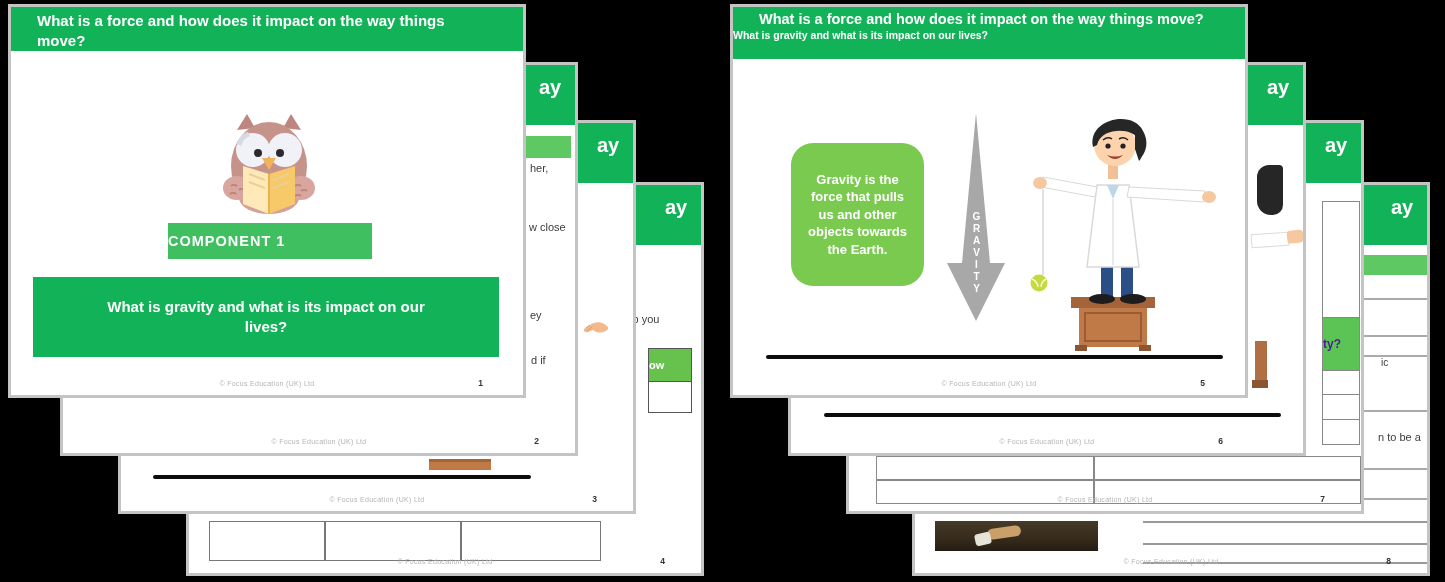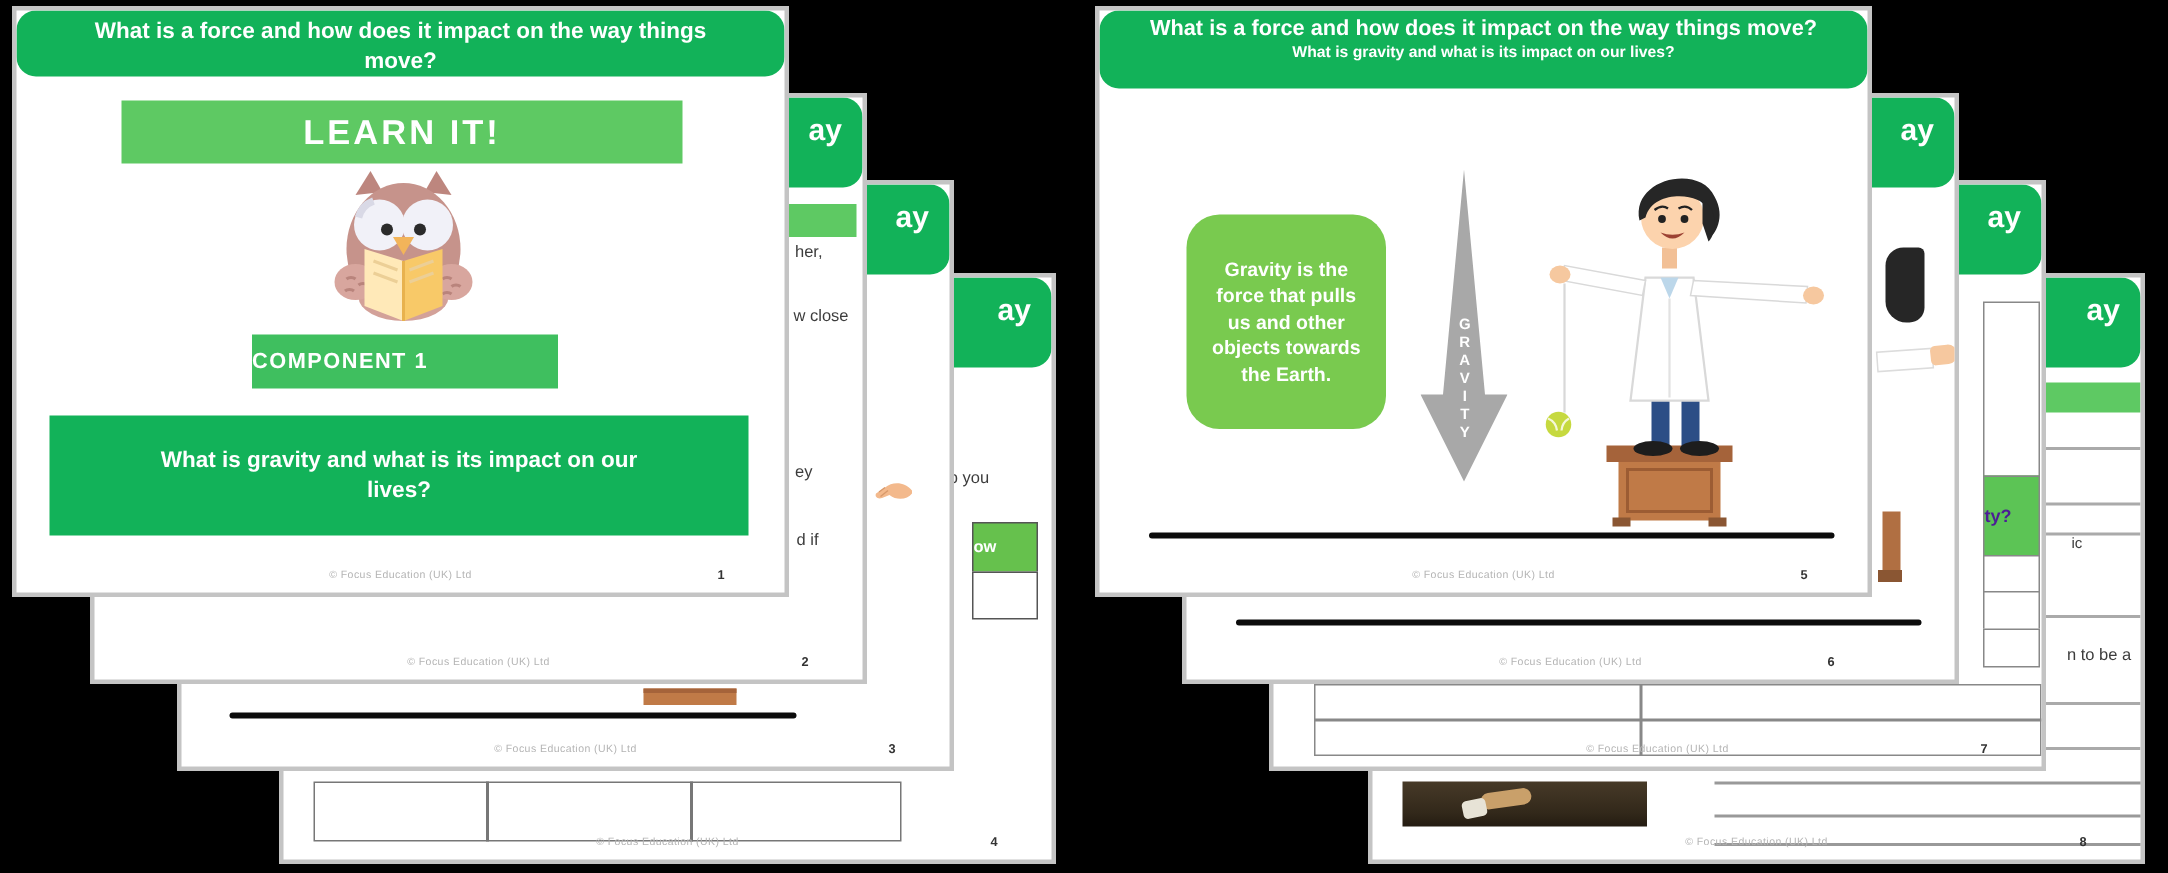--- a/index.html
+++ b/index.html
@@ -13,21 +13,21 @@
     --txt-gray:#3c3c3c;
     --copy-gray:#b4b4b4;
   }
   *{margin:0;padding:0;box-sizing:border-box;}
   html,body{width:1445px;height:582px;background:#000;overflow:hidden;
     font-family:"Liberation Sans",sans-serif;}
   .canvas{position:relative;width:1445px;height:582px;background:#000;}
   .slide{position:absolute;width:518px;height:394px;background:#fff;
     border:3px solid var(--border-gray);overflow:hidden;}
   .hdr{position:absolute;left:0;top:0;width:100%;background:var(--g-dark);
-    color:#fff;font-weight:bold;text-align:center;border-radius:13px;}
+    color:#fff;font-weight:bold;}
   .hdr-main{font-size:15px;line-height:1.32;padding:4px 26px 0 26px;}
   .hdr-sub{font-size:10.5px;line-height:1.2;}
   .hdr-frag{position:absolute;left:476px;top:11px;color:#fff;font-weight:bold;font-size:20px;}
   .frag{position:absolute;font-size:11px;color:var(--txt-gray);white-space:nowrap;}
   .copyright{position:absolute;left:0;right:0;bottom:8px;text-align:center;
     font-size:7px;color:var(--copy-gray);letter-spacing:.3px;}
   .pagenum{position:absolute;right:36px;bottom:7px;font-size:8.5px;color:#333;font-weight:bold;}
   .blackline{position:absolute;height:4px;background:#0c0c0c;border-radius:2px;}
   .greenbanner{position:absolute;background:var(--g-light);}
   
@@ -99,33 +99,30 @@
     <div class="copyright">© Focus Education (UK) Ltd</div>
     <div class="pagenum">3</div>
   </div>
 
   <div class="slide" id="s2">
     <div class="hdr bg-hdr">
       <span class="hdr-frag">ay</span>
     </div>
     <div class="greenbanner" style="left:420px;top:71px;width:88px;height:22px;"></div>
     <div class="frag" style="left:467px;top:97px;">her,</div>
-    <div class="frag" style="left:466px;top:140px;">w close</div>
+    <div class="frag" style="left:466px;top:156px;">w close</div>
     <div class="frag" style="left:467px;top:244px;">ey</div>
     <div class="frag" style="left:468px;top:289px;">d if</div>
     <div class="copyright">© Focus Education (UK) Ltd</div>
     <div class="pagenum">2</div>
   </div>
 
   <div class="slide" id="s1">
     <div class="hdr s1-hdr">
       <div class="hdr-main">What is a force and how does it impact on the way things move?</div>
-    </div>
-    <div class="greenbanner s1-learn">
-      <span>LEARN IT!</span>
     </div>
 
     <svg class="s1-owl" viewBox="0 0 112 106">
       <polygon points="24,18 34,2 42,16" fill="#bd867e"></polygon>
       <polygon points="88,18 78,2 70,16" fill="#bd867e"></polygon>
       <ellipse cx="56" cy="54" rx="38" ry="44" fill="#c6938b"></ellipse>
       <ellipse cx="56" cy="86" rx="30" ry="16" fill="#d3a199"></ellipse>
       <circle cx="40" cy="38" r="17" fill="#f1f1f8"></circle>
       <circle cx="72" cy="38" r="17" fill="#f1f1f8"></circle>
       <path d="M26 33 a16 16 0 0 1 10 -11" stroke="#d9d9e6" stroke-width="5" fill="none"></path>

